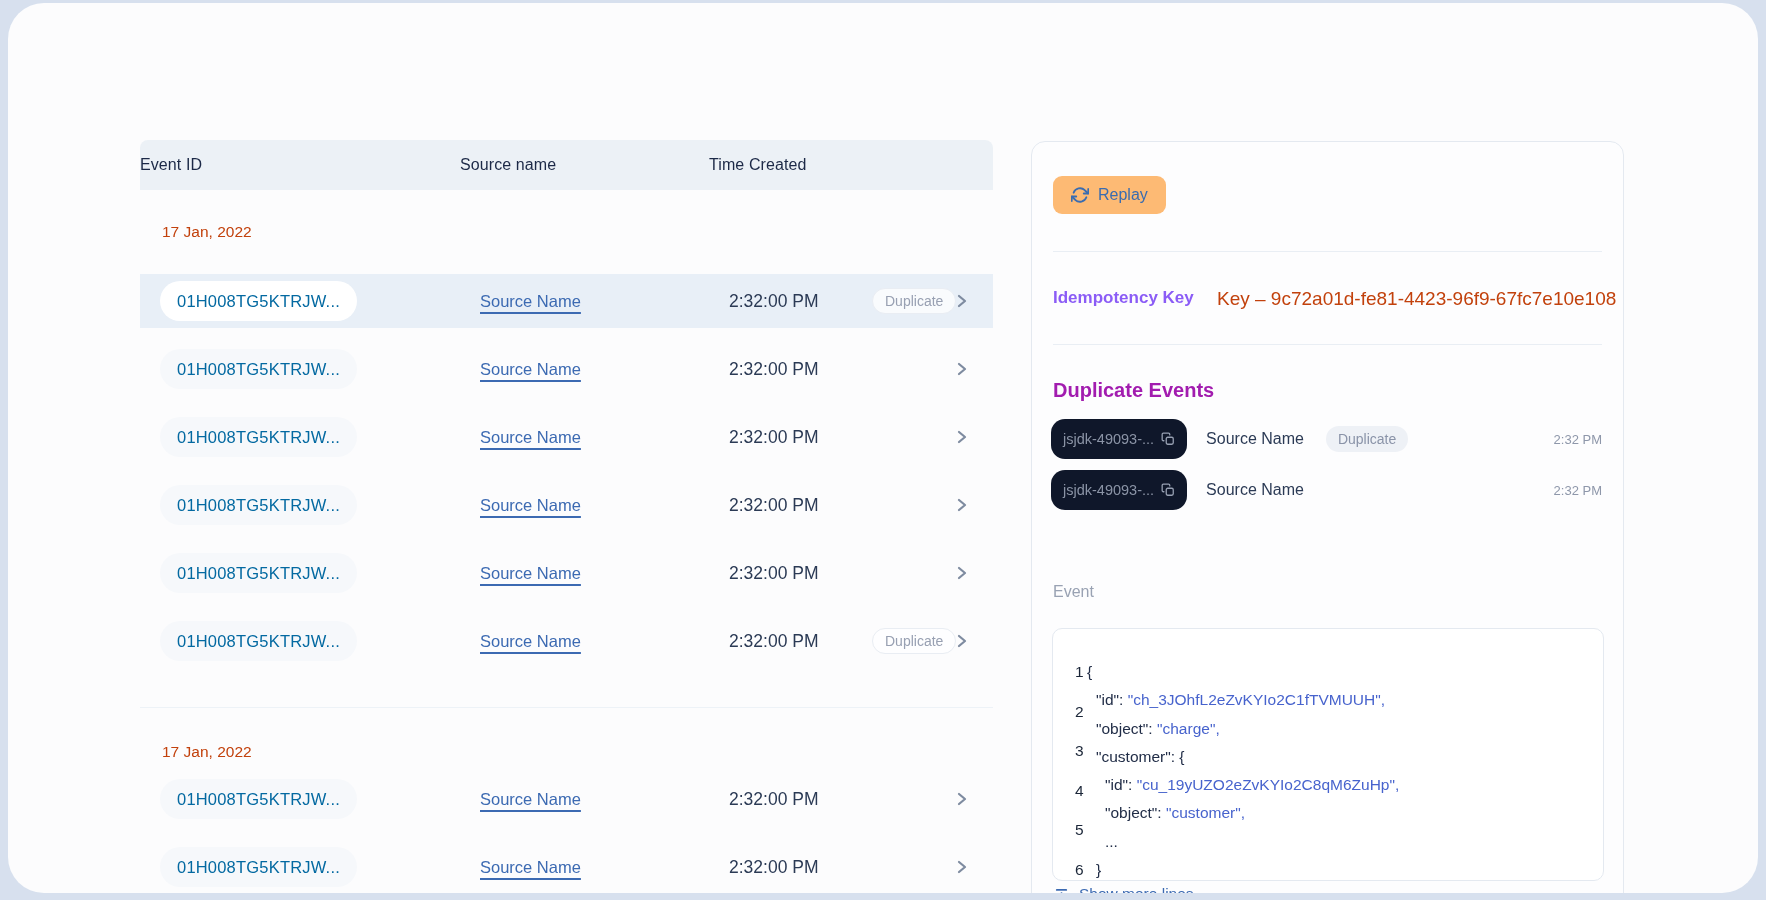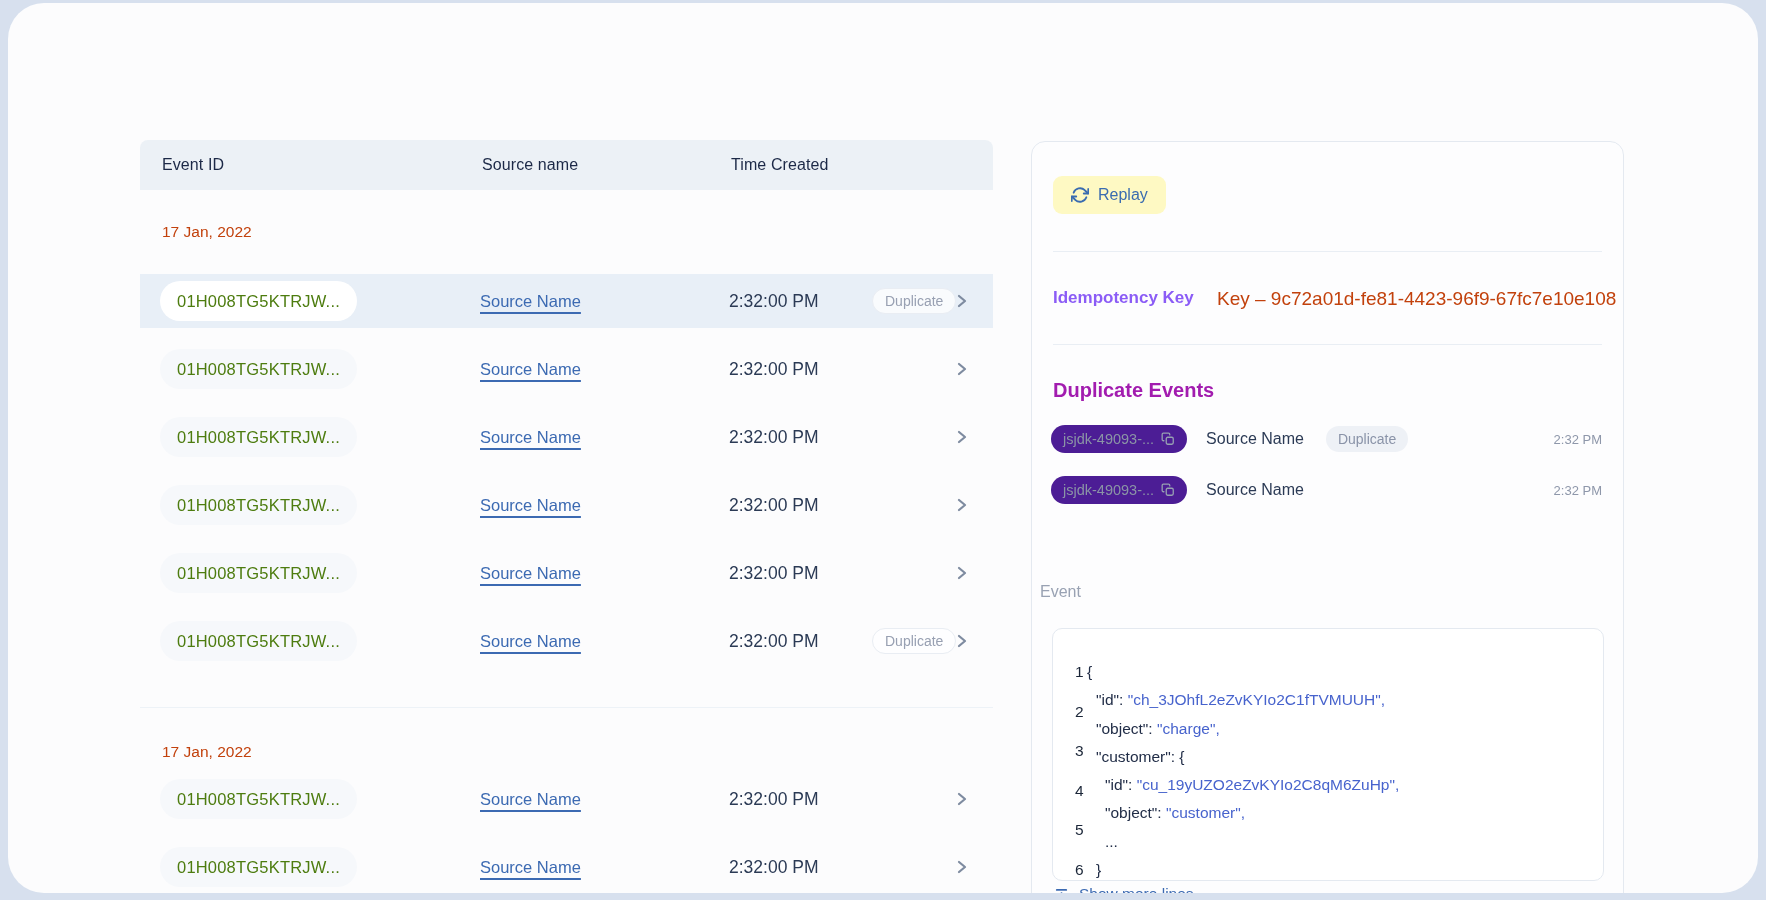--- a/index.html
+++ b/index.html
@@ -12,37 +12,36 @@
   .card {
     position:absolute; left:8px; top:3px; width:1750px; height:890px;
     background:#fcfcfd; border-radius:36px; overflow:hidden;
   }
 
   
   .events-table { position:absolute; left:132px; top:137px; width:853px; }
   .thead {
     height:50px; background:#ecf1f6; border-radius:8px 8px 0 0;
     display:grid; grid-template-columns:320px 249px 1fr; align-items:center;
-    padding-left:22px;
   }
   .thead span { font-size:16px; font-weight:500; color:#1c2947; letter-spacing:.1px; }
   .date-header {
     height:84px; display:flex; align-items:center; padding-left:22px;
     color:#c2410c; font-size:15.5px;
   }
   .date-header.second { height:64px; padding-top:24px; }
   .row {
     height:54px; margin-bottom:14px; position:relative;
     display:grid; grid-template-columns:320px 249px 1fr; align-items:center;
     padding-left:20px; background:transparent;
   }
   .row.selected { background:#e8eff7; }
   .id-pill {
     display:inline-flex; align-items:center; height:40px; padding:1px 17px;
-    background:#f6f8fb; border-radius:20px; color:#4d7c0f; font-size:16.5px;
+    background:#f6f8fb; border-radius:20px; color:#0369a1; font-size:16.5px;
     width:fit-content; letter-spacing:.2px;
   }
   .row.selected .id-pill { background:#ffffff; }
   .src-link {
     color:#3c6ab2; font-size:16.5px; text-decoration:underline;
     text-underline-offset:5px; text-decoration-thickness:1.5px; width:fit-content; cursor:pointer;
   }
   .time-cell { font-size:17.5px; color:#2b3a55; }
   .dup-badge {
     position:absolute; left:732px; top:50%; transform:translateY(-50%);
@@ -56,44 +55,44 @@
   }
   .group-divider { height:1px; background:#edf2f7; margin-top:39px; }
 
   
   .detail-panel {
     position:absolute; left:1023px; top:138px; width:593px; height:1000px;
     border:1px solid #e4e9f0; border-radius:14px; background:#fdfdfe;
   }
   .replay-btn {
     position:absolute; left:21px; top:34px; height:38px; padding:16px 18px;
-    background:#fef9c3; border:none; border-radius:9px; cursor:pointer;
+    background:#fdba74; border:none; border-radius:9px; cursor:pointer;
     display:inline-flex; align-items:center; gap:9px;
     color:#3a6cb0; font-size:16px; font-weight:500; font-family:"Liberation Sans",sans-serif;
   }
   .panel-divider { position:absolute; left:21px; right:21px; height:1px; background:#e9eef4; }
   .divider-1 { top:109px; } .divider-2 { top:202px; }
   .idem-label { position:absolute; left:21px; top:146px; font-size:17px; color:#8b5cf6;font-weight:bold; }
   .idem-value { position:absolute; left:185px; top:146px; font-size:19px; color:#c2410c;text-align:right; }
   .dup-events-title { position:absolute; left:21px; top:237px; font-size:20px; font-weight:700; color:#a21caf; }
   .dup-row { position:absolute; left:19px; right:21px; height:28px; display:flex; align-items:center; }
   .dup-row-1 { top:283px; } .dup-row-2 { top:334px; }
   .dup-pill {
-    display:inline-flex; align-items:center; gap:7px; height:28px; padding:0 12px;
-    background:#4c1d95; border-radius:14px; color:#8b94a6; font-size:14.5px;
+    display:inline-flex; align-items:center; gap:7px; height:40px; padding:0 12px;
+    background:#0f172a; border-radius:14px; color:#8b94a6; font-size:14.5px;
     margin-right:19px; cursor:pointer;
   }
   .dup-pill svg { color:#97a0b2; }
   .dup-src { font-size:16px; color:#2b3a55; }
   .dup-row-badge {
     height:26px; padding:0 12px; margin-left:22px; display:inline-flex; align-items:center;
     background:#eef1f6; border-radius:13px; font-size:14px; color:#8a93a8;
   }
   .dup-time { margin-left:auto; font-size:13px; color:#8e97aa; }
-  .event-title { position:absolute; left:8px; top:441px; font-size:16px; color:#99a2b3; }
+  .event-title { position:absolute; left:21px; top:441px; font-size:16px; color:#99a2b3; }
   .code-block {
     position:absolute; left:20px; top:486px; width:552px; height:253px;
     border:1px solid #e4e9f0; border-radius:10px; background:#ffffff;
     display:flex; overflow:hidden;
   }
   .line-nums { padding:23px 0 0 22px; width:34px; }
   .line-nums div { line-height:39.6px; font-size:15.5px; color:#1b2638; }
   .code-lines { padding-top:29px; }
   .code-lines .code-line { line-height:28.3px; font-size:15.5px; white-space:pre; }
   .ck { color:#212d47; }

